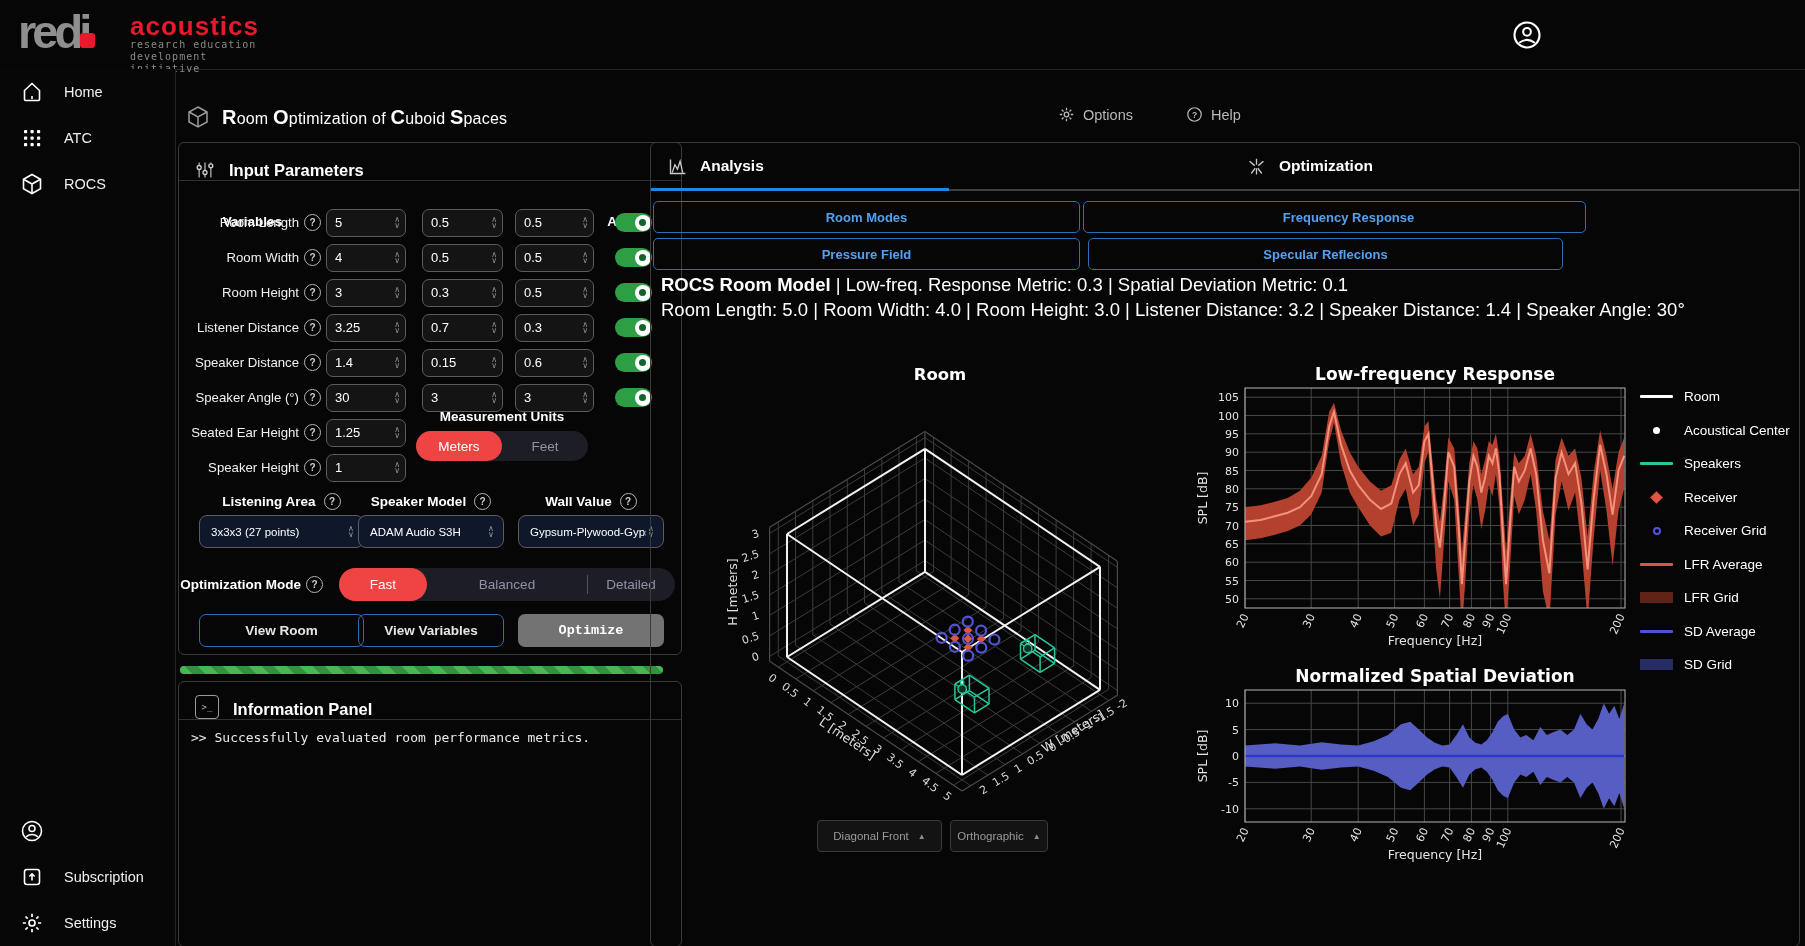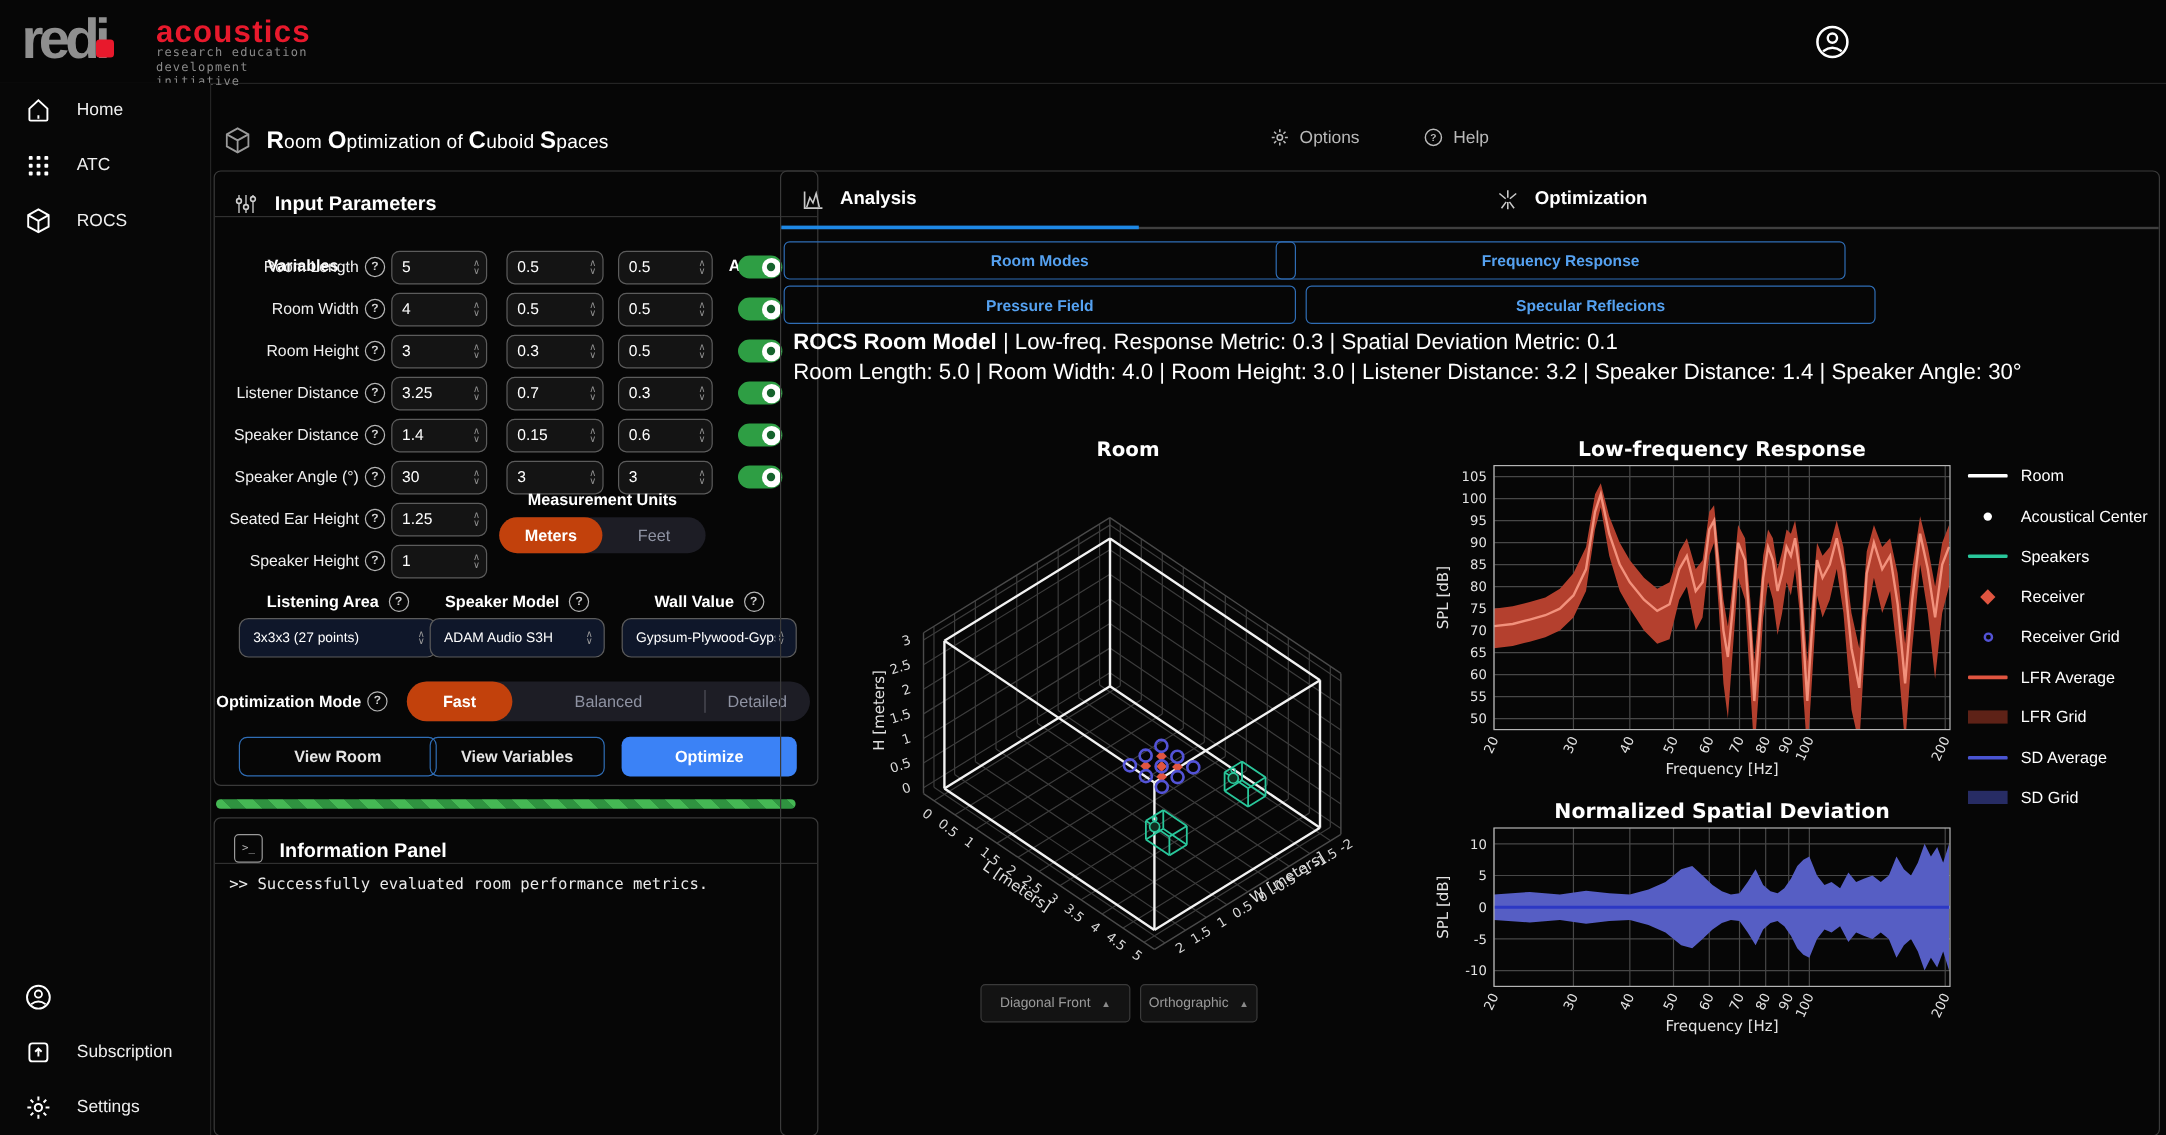--- a/index.html
+++ b/index.html
@@ -54,40 +54,40 @@
   .mb2{margin-left:12px;width:79px;}
   .tglwrap{margin-left:16px;width:46px;display:flex;justify-content:center;}
   .toggle{width:37px;height:19px;border-radius:10px;background:#2e9e44;position:relative;cursor:pointer;}
   .toggle .knob{position:absolute;right:1px;top:1.5px;width:16px;height:16px;border-radius:50%;background:#fff;}
   .toggle .knob::after{content:'';position:absolute;left:4.5px;top:4.5px;width:7px;height:7px;border-radius:50%;background:#15632c;}
 
   #mu-block{position:absolute;left:237px;top:266px;width:172px;text-align:center;}
   #mu-label{font-size:13.5px;font-weight:700;color:#fff;}
   .seg{display:flex;background:#1d1d25;border-radius:17px;align-items:stretch;}
   .seg .opt{flex:1;display:flex;align-items:center;justify-content:center;font-size:13.5px;color:#8f93a3;position:relative;cursor:pointer;white-space:nowrap;}
-  .seg .opt.sel{background:#c2410c;border-radius:17px;color:#fff;font-weight:700;}
+  .seg .opt.sel{background:#ef4444;border-radius:17px;color:#fff;font-weight:400;}
   .seg .opt.divid::before{content:'';position:absolute;left:0;top:7px;bottom:7px;width:1px;background:#52525c;}
   #mu-seg{height:30px;margin-top:7px;}
 
   #sel-labels{position:absolute;left:0;top:350px;width:100%;display:flex;}
   .sel-lab-cell{display:flex;align-items:center;justify-content:center;gap:8px;font-size:13.5px;font-weight:700;color:#fff;}
   #sel-row{position:absolute;left:0;top:372px;width:100%;display:flex;}
   .selbox{height:33px;border:1px solid #5c5c5c;border-radius:8px;background:#0f172a;display:flex;align-items:center;
           justify-content:space-between;padding:0 7px 0 11px;box-sizing:border-box;font-size:11.5px;color:#fff;cursor:pointer;overflow:hidden;white-space:nowrap;}
   .unfold{display:flex;flex-direction:column;align-items:center;color:#9a9a9a;font-size:8px;line-height:6px;flex:0 0 10px;}
 
   #optmode-row{position:absolute;left:0;top:425px;width:100%;height:33px;display:flex;align-items:center;}
   #optmode-label{width:122px;text-align:right;font-size:13.5px;font-weight:700;color:#fff;}
   #optmode-seg{margin-left:11px;width:336px;height:33px;gap:36px;}
 
   #actions-row{position:absolute;left:0;top:471px;width:100%;height:33px;display:flex;}
   .btn{height:33px;border-radius:7px;display:flex;align-items:center;justify-content:center;
        font-size:13.5px;font-weight:700;cursor:pointer;box-sizing:border-box;}
   .btn-outline{border:1px solid #2f6db5;color:#e5e5e5;background:transparent;}
-  .btn-filled{background:#3b82f6;color:#fff;}
+  .btn-filled{background:#737373;color:#fff;font-family:Liberation Mono, monospace;}
 
   #progress-bar{left:180px;top:666px;width:483px;height:8px;border-radius:4px;
      background:repeating-linear-gradient(45deg,#45b854 0 9px,#2f9340 9px 18px);}
 
   #info-panel{left:178px;top:681px;width:502px;height:264px;}
   #info-msg{position:absolute;left:12px;top:48px;font-family:"DejaVu Sans Mono",monospace;font-size:13px;color:#eaeaea;}
   .term-icon{width:22px;height:22px;border:1.6px solid #9a9a9a;border-radius:4px;color:#b5b5b5;
              font-family:"DejaVu Sans Mono",monospace;font-size:9px;display:flex;align-items:center;justify-content:center;}
 
   
@@ -549,21 +549,21 @@
   <div class="tab" id="tab-optimization" style="left:595px;">
     <svg width="21" height="21" viewBox="0 0 24 24">
       <path d="M12 3 V10 M12 14 V21 M4 6 L10 11 M20 6 L14 11 M6 20 L10.5 14 M18 20 L13.5 14" fill="none" stroke="#c9c9c9" stroke-width="1.5"></path>
     </svg>
     <span class="tab-label">Optimization</span>
   </div>
   <div id="tabs-underline"></div>
   <div id="tabs-indicator"></div>
   <div id="view-buttons">
       <div class="vbtn" style="left: 2px; width: 425px; top: 58px;">Room Modes</div>
-      <div class="vbtn" style="left: 412px; width: 473px; top: 58px;">Frequency Response</div>
+      <div class="vbtn" style="left: 432px; width: 473px; top: 58px; padding-left: 28px;">Frequency Response</div>
       <div class="vbtn" style="left: 2px; width: 425px; top: 95px;">Pressure Field</div>
       <div class="vbtn" style="left: 437px; width: 473px; top: 95px;">Specular Reflecions</div>
     </div>
   <div id="model-line1"><b>ROCS Room Model</b><span> | Low-freq. Response Metric: 0.3 | Spatial Deviation Metric: 0.1</span></div>
   <div id="model-line2">Room Length: 5.0 | Room Width: 4.0 | Room Height: 3.0 | Listener Distance: 3.2 | Speaker Distance: 1.4 | Speaker Angle: 30°</div>
 </div>
 
 <svg class="abs" id="room-svg" style="left:650px;top:325px;" width="560" height="478" viewBox="650 325 560 478">
     <line x1="916.3" y1="570.8" x2="916.3" y2="436.8" stroke="#3c3c3c" stroke-width="1"></line>
     <line x1="916.3" y1="570.8" x2="1108.8" y2="700.6" stroke="#3c3c3c" stroke-width="1"></line>

